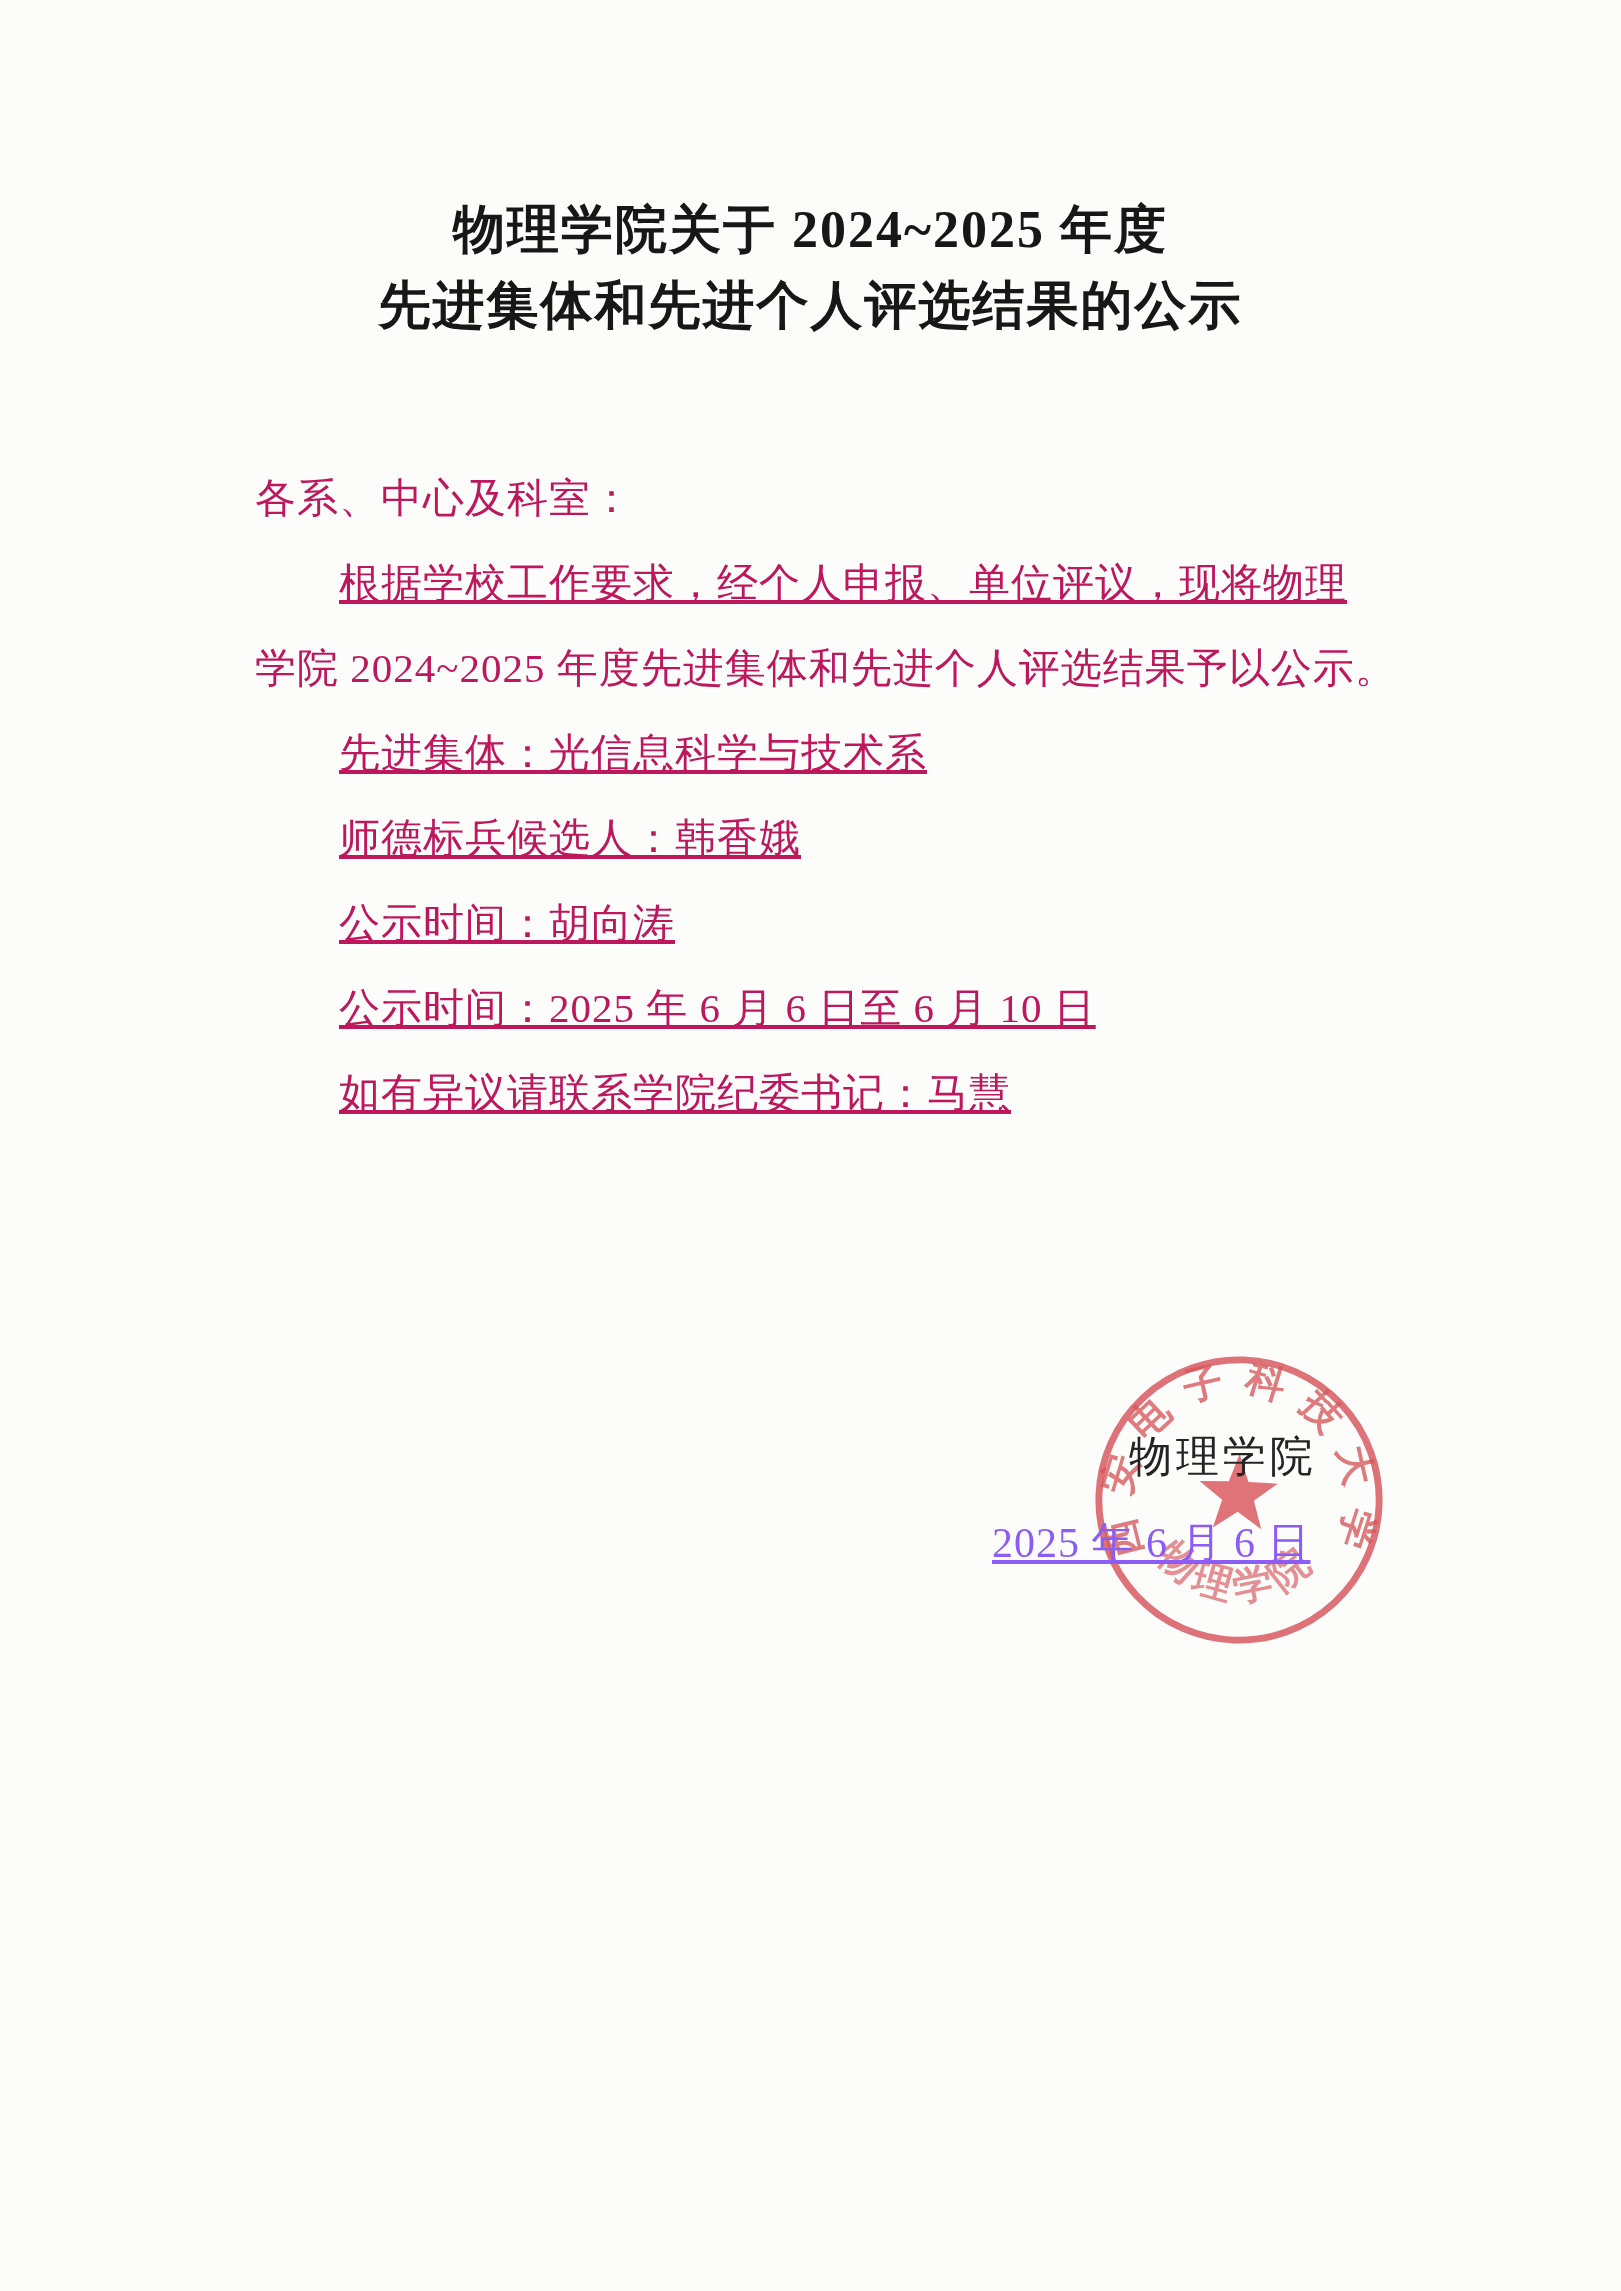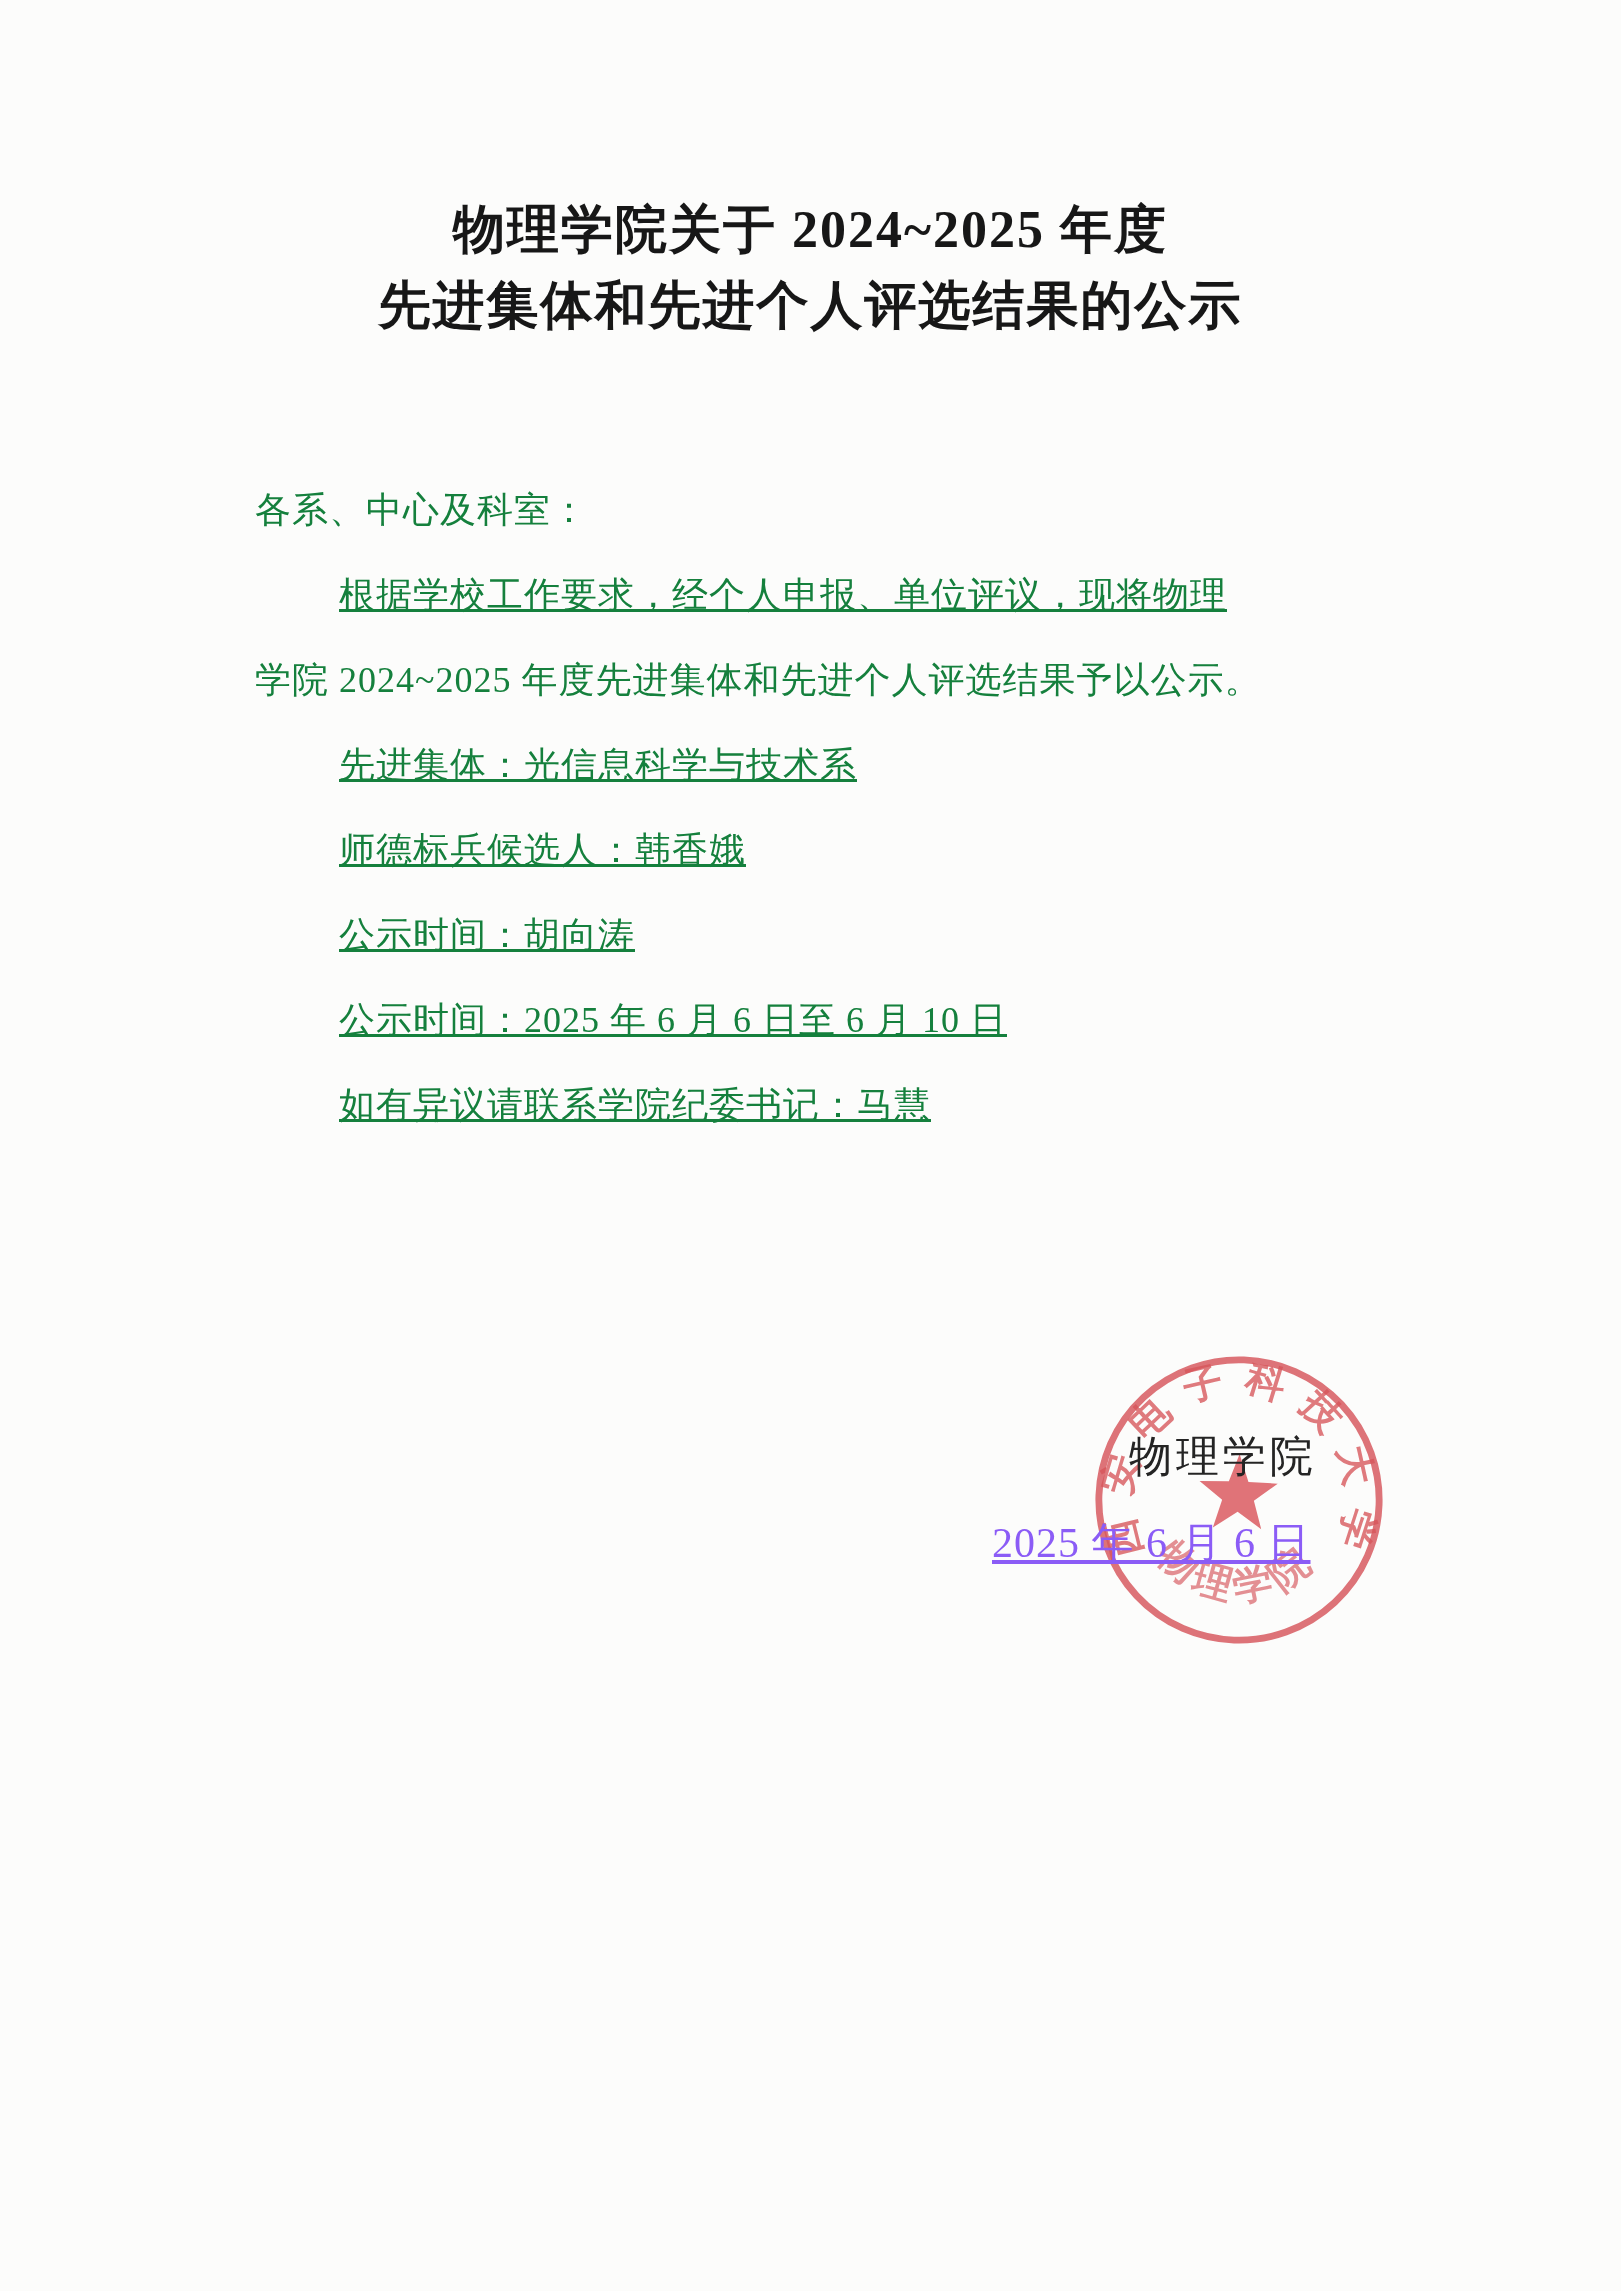--- a/index.html
+++ b/index.html
@@ -22,24 +22,24 @@
     text-align: center;
     font-size: 52px;
     font-weight: 700;
     line-height: 76px;
     letter-spacing: 2px;
     color: #171717;
   }
   .doc-body {
     position: absolute;
     left: 255px;
-    top: 468px;
+    top: 456px;
     width: 1137px;
-    font-size: 36px;
-    color: #15803d;
+    font-size: 41px;
+    color: #be185d;
   }
   .doc-line {
     height: 85px;
     line-height: 85px;
     white-space: nowrap;
     letter-spacing: 1px;
   }
   .doc-line.indent { padding-left: 84px; text-decoration: underline; }
   .signature-org {
     position: absolute;

